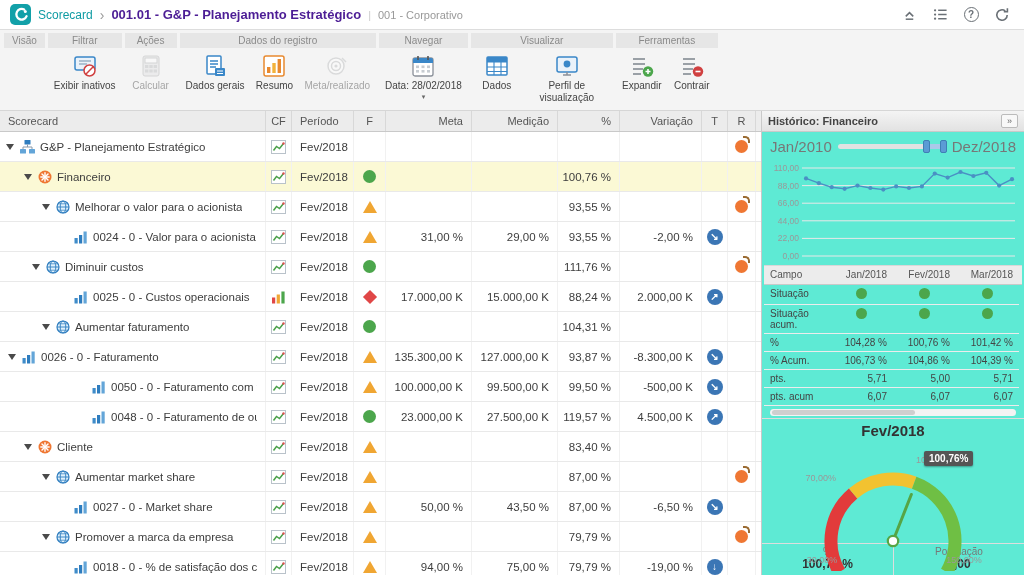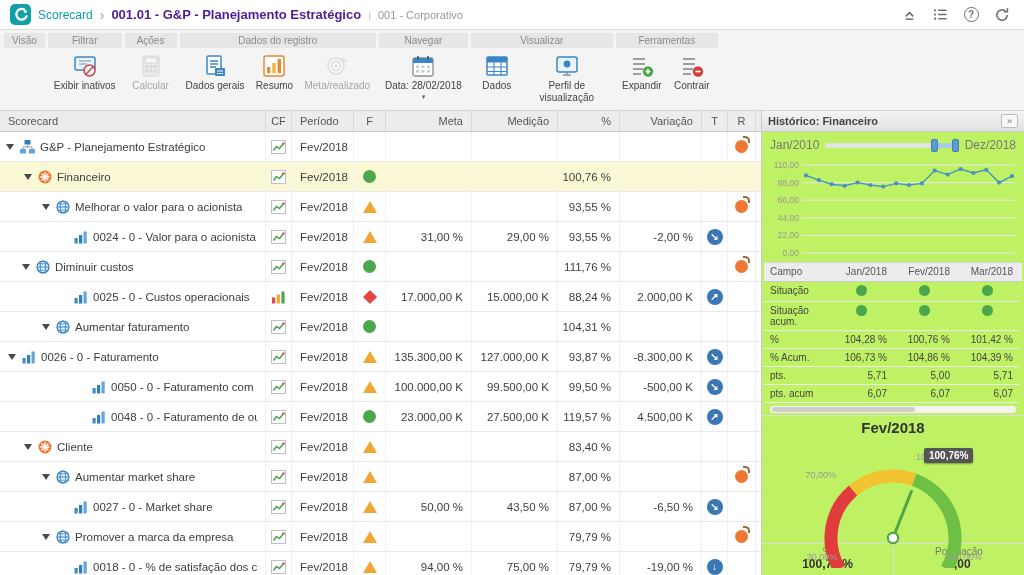--- a/index.html
+++ b/index.html
@@ -50,24 +50,24 @@
   .tree-spacer { width:14px; flex:none; }
 
   .shape-green { width:13px; height:13px; border-radius:50%; background:#4ca64c; }
   .shape-yellow { width:0; height:0; border-left:7px solid transparent; border-right:7px solid transparent; border-bottom:12px solid #f0a633; }
   .shape-red { width:10px; height:10px; background:#e04747; transform:rotate(45deg); }
   .trend { width:16px; height:16px; border-radius:50%; background:#3b76b5; color:#fff; font-size:10px; line-height:16px; text-align:center; font-weight:bold; }
   .bomb { width:13px; height:13px; border-radius:50%; background:#ef7733; position:relative; cursor:pointer; }
   .bomb::after { content:""; position:absolute; right:-2px; top:-4px; width:5px; height:5px; border-top:2px solid #9a6b32; border-right:2px solid #9a6b32; border-radius:0 5px 0 0; }
 
   
-  .side-panel { width:262px; flex:none; display:flex; flex-direction:column; background:#bef264; }
+  .side-panel { width:262px; flex:none; display:flex; flex-direction:column; background:#5eead4; }
   .panel-header { flex:none; height:21px; background:linear-gradient(#f4f4f4,#e2e2e2); border-bottom:1px solid #c9c9c9; display:flex; align-items:center; justify-content:space-between; padding:0 6px; font-size:11px; font-weight:bold; color:#444; }
   .collapse-btn { border:1px solid #bbb; background:#f8f8f8; font-size:9px; color:#666; width:17px; height:14px; line-height:10px; border-radius:2px; cursor:pointer; padding:0; font-family:inherit; }
-  .slider-row { flex:none; display:flex; align-items:center; gap:6px; padding:6px 8px 3px; font-size:12px; color:#777; }
+  .slider-row { flex:none; display:flex; align-items:center; gap:6px; padding:6px 8px 3px; font-size:15px; color:#777; }
   .slider-track { flex:1; height:5px; background:#e2e2e2; border-radius:3px; position:relative; cursor:pointer; }
   .slider-sel { position:absolute; left:80%; right:3%; top:0; bottom:0; background:#a9c9e8; }
   .slider-handle { position:absolute; top:-4px; width:7px; height:13px; background:#5b9bd5; border:1px solid #3f7fb5; border-radius:2px; cursor:ew-resize; }
   .h1 { left:79%; } .h2 { left:95%; }
   .history-chart { flex:none; padding:2px 4px 0; }
   .history-table { flex:none; font-size:10px; padding:0 2px; }
   .h-grid { display:grid; grid-template-columns:66px 63px 63px 63px; }
   .h-head { background:#ececec; border-top:1px solid #d8d8d8; border-bottom:1px solid #c9c9c9; }
   .h-head .h-cell { font-size:10px; color:#555; padding:3px 6px; }
   .h-cell { padding:3px 6px; border-bottom:1px solid #ececec; color:#444; }
@@ -450,21 +450,21 @@
             <div class="cell c-num">31,00 %</div>
             <div class="cell c-num">29,00 %</div>
             <div class="cell c-num">93,55 %</div>
             <div class="cell c-num">-2,00 %</div>
             <div class="cell c-center">
               <span class="trend">↘</span>
             </div>
             <div class="cell c-center"></div>
           </div>
           <div class="t-row grid-row">
-            <div class="cell c-name" style="padding-left: 22px;">
+            <div class="cell c-name" style="padding-left: 32px;">
               <span class="tree-arrow"></span>
               <span class="row-icon">
                 <svg width="14" height="14" viewBox="0 0 14 14">
                   <circle cx="7" cy="7" r="6" fill="#dff0fb" stroke="#2e7dbf" stroke-width="1.2"></circle>
                   <ellipse cx="7" cy="7" rx="2.8" ry="6" fill="none" stroke="#2e7dbf" stroke-width="0.9"></ellipse>
                   <line x1="1" y1="7" x2="13" y2="7" stroke="#2e7dbf" stroke-width="0.9"></line>
                   <path d="M2.2 3.8h9.6M2.2 10.2h9.6" stroke="#2e7dbf" stroke-width="0.7" fill="none"></path>
                 </svg>
               </span>
               <span class="row-label">Diminuir custos</span>

